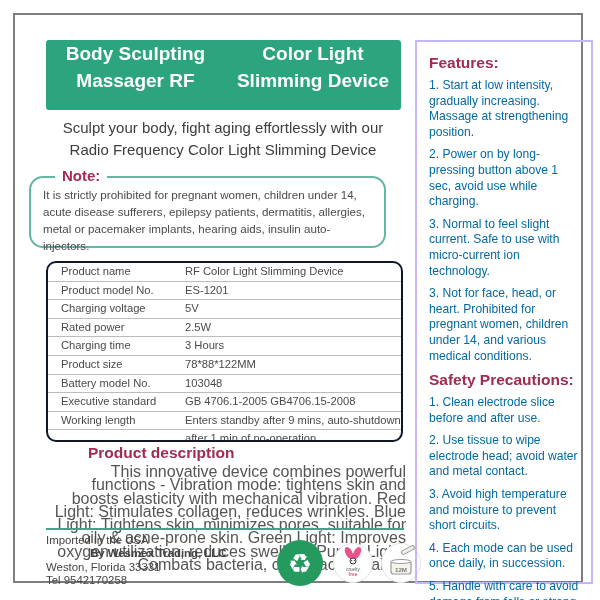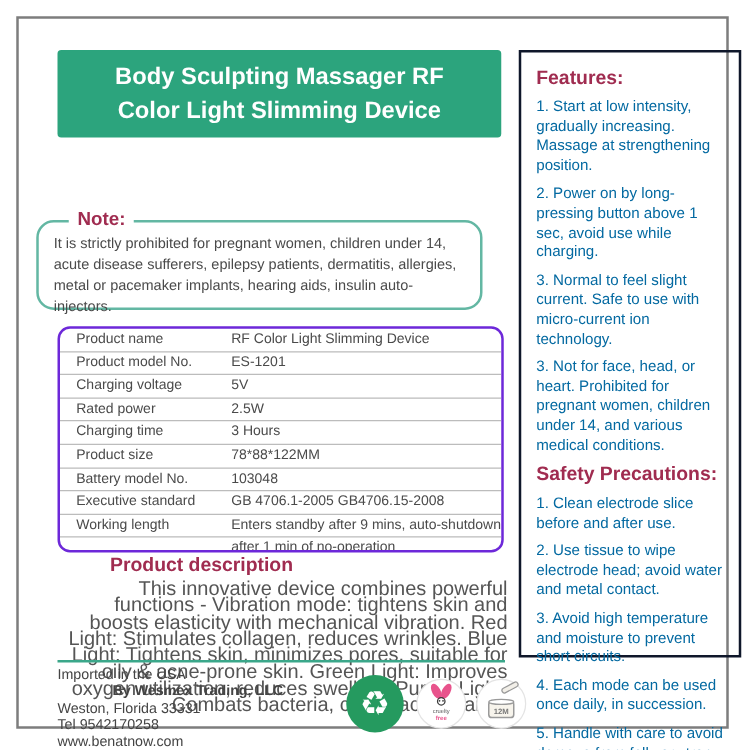--- a/index.html
+++ b/index.html
@@ -5,31 +5,31 @@
   html,body{margin:0;padding:0;background:#fff;}
   .page{position:relative;width:600px;height:600px;background:#fff;
         font-family:"Liberation Sans",sans-serif;overflow:hidden;}
   .frame{position:absolute;left:13px;top:13px;width:570px;height:570px;
          border:2px solid #7d7d7d;background:#fff;box-sizing:border-box;}
 
   
   .banner{position:absolute;left:31px;top:25px;width:355px;height:70px;
           background:#2CA47D;border-radius:3px;color:#fff;font-weight:bold;
           font-size:19px;line-height:27px;text-align:center;
-          display:flex;flex-direction:column;justify-content:center;}
+          display:flex;flex-direction:row;justify-content:center;}
   .tagline{position:absolute;left:22px;top:102px;width:372px;text-align:center;
            color:#3d3d3d;font-size:15px;line-height:22px;}
   .note-wrap{position:absolute;left:14px;top:161px;width:357px;height:72px;
              border:2px solid #63B7A3;border-radius:14px;box-sizing:border-box;}
   .note-label{position:absolute;top:-11px;left:24px;background:#fff;padding:0 7px;
               color:#A02C50;font-weight:bold;font-size:15px;}
   .note-text{padding:8px 12px 0 12px;color:#4a4a4a;font-size:11.6px;line-height:17px;}
 
   .spec-table{position:absolute;left:31px;top:246px;width:357px;height:181px;
-              border:2px solid #6d28d9;border-radius:10px;box-sizing:border-box;
+              border:2px solid #0f172a;border-radius:10px;box-sizing:border-box;
               overflow:hidden;background:#fff;}
   .trow{display:flex;height:17.6px;line-height:17.6px;font-size:11.2px;color:#4a4a4a;
         border-bottom:1px solid #bcbcbc;}
   .trow:last-child{border-bottom:none;}
   .trow .tlabel{width:124px;padding-left:13px;flex:none;}
   .trow .tvalue{flex:1;padding-left:0;}
 
   .desc-heading{position:absolute;left:31px;top:429px;color:#A02C50;
                 font-weight:bold;font-size:15.5px;margin-left:42px;}
   .desc-text{position:absolute;left:31px;top:450px;width:360px;color:#555;
@@ -40,37 +40,41 @@
   .footer-text .bold{font-weight:bold;margin-left:44px;}
 
   .icon-circle{position:absolute;border-radius:50%;box-sizing:border-box;}
   .recycle{left:262px;top:525px;width:46px;height:46px;background:#259A5F;
            color:#fff;display:flex;align-items:center;justify-content:center;
            font-family:"DejaVu Sans",sans-serif;font-size:27px;}
   .cruelty{left:318px;top:528px;width:40px;height:40px;border:1px solid #e4e4e4;background:#fff;}
   .pao{left:366px;top:528px;width:40px;height:40px;border:1px solid #e4e4e4;background:#fff;}
 
   
-  .right-box{position:absolute;left:400px;top:25px;width:178px;height:486px;
-             border:2px solid #0f172a;box-sizing:border-box;padding:9px 12px;}
+  .right-box{position:absolute;left:400px;top:25px;width:178px;height:544px;
+             border:2px solid #c4b5fd;box-sizing:border-box;padding:9px 12px;}
   .rb-heading{color:#A02C50;font-weight:bold;font-size:15.5px;margin:3px 0 6px 0;}
   .rb-item{color:#0369a1;font-size:12.1px;line-height:15.6px;margin:0 0 7px 0;}
   .rb-heading.second{}
 </style>
 </head>
 <body>
 
 <div class="page">
   <div class="frame">
 
     <div class="banner">
       <div>Body Sculpting Massager RF</div>
       <div>Color Light Slimming Device</div>
     </div>
 
+    <div class="tagline">
+      <div>Sculpt your body, fight aging effortlessly with our</div>
+      <div>Radio Frequency Color Light Slimming Device</div>
+    </div>
 
     <div class="note-wrap">
       <div class="note-label">Note:</div>
       <div class="note-text">It is strictly prohibited for pregnant women, children under 14, acute disease sufferers, epilepsy patients, dermatitis, allergies, metal or pacemaker implants, hearing aids, insulin auto-injectors.</div>
     </div>
 
     <div class="spec-table">
       <div class="trow">
         <span class="tlabel">Product name</span>
         <span class="tvalue">RF Color Light Slimming Device</span>
@@ -115,21 +119,20 @@
 
     <div class="desc-heading">Product description</div>
     <div class="desc-text">This innovative device combines powerful functions - Vibration mode: tightens skin and boosts elasticity with mechanical vibration. Red Light: Stimulates collagen, reduces wrinkles. Blue Light: Tightens skin, minimizes pores, suitable for oily &amp; acne-prone skin. Green Light: Improves oxygen utilization, reduces swelling. Purple Light: Combats bacteria, clears acne marks.</div>
     <div class="divider"></div>
 
     <div class="footer-text">
       <div>Imported in the USA</div>
       <div class="bold">By Wesmex Trading, LLC</div>
       <div>Weston, Florida 33331</div>
       <div>Tel 9542170258</div>
-      <div>www.benatnow.com</div>
     </div>
 
     <div class="icon-circle recycle">
       <span>♻</span>
     </div>
 
     <div class="icon-circle cruelty">
       <svg width="38" height="38" viewBox="0 0 38 38">
         <ellipse cx="15" cy="9" rx="3.4" ry="6.5" fill="#E8538C" transform="rotate(-28 15 9)"></ellipse>
         <ellipse cx="23" cy="9" rx="3.4" ry="6.5" fill="#E8538C" transform="rotate(28 23 9)"></ellipse>

